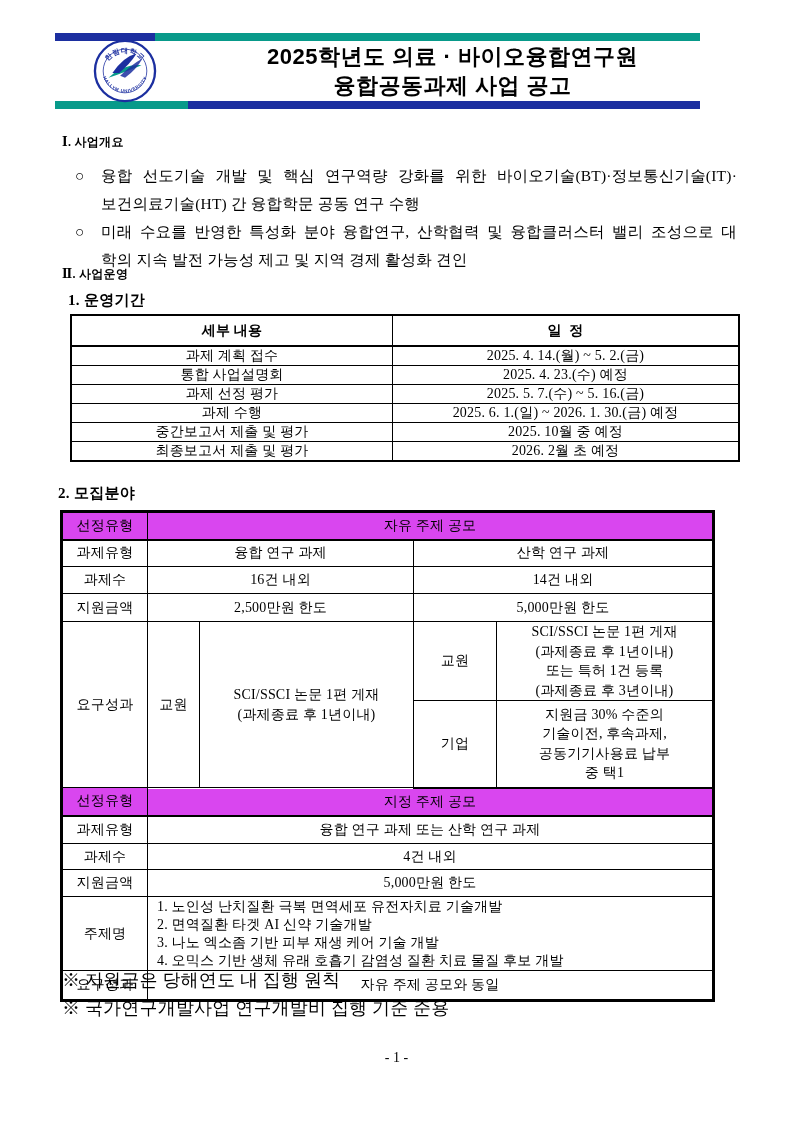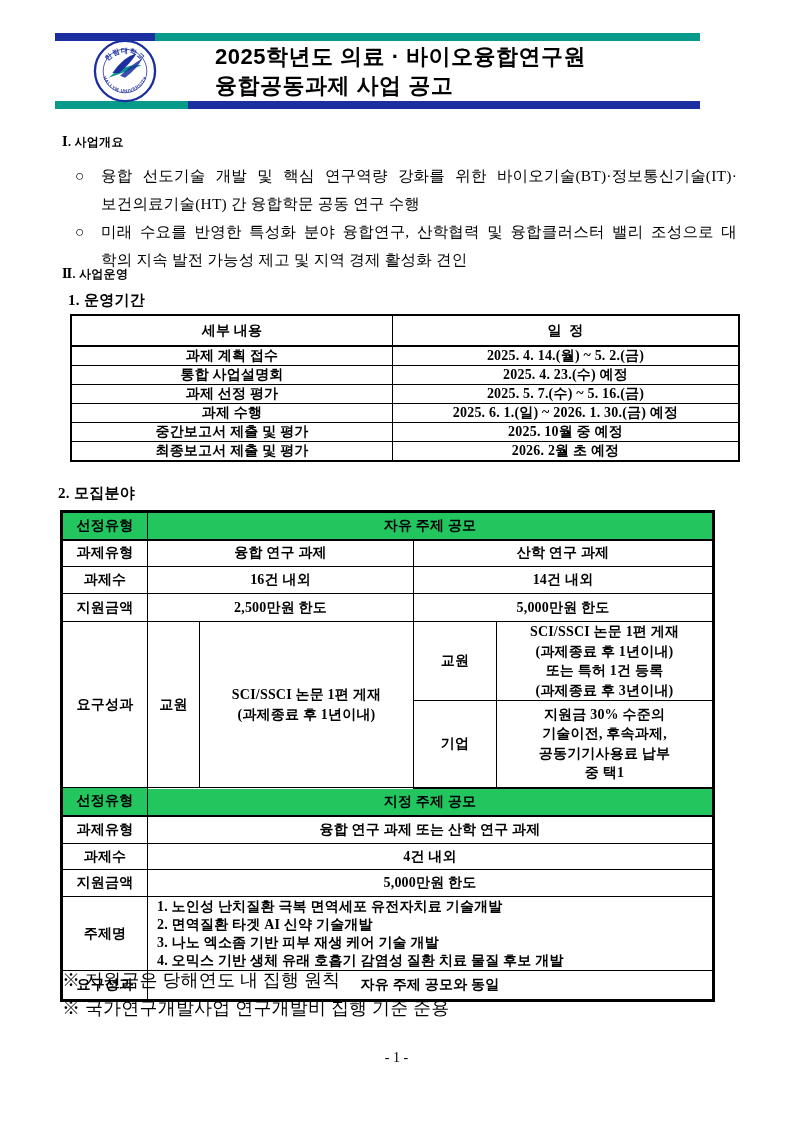--- a/index.html
+++ b/index.html
@@ -12,44 +12,44 @@
   .banner { position:absolute; left:55px; top:33px; width:645px; }
   .bar { display:flex; height:8px; }
   .bar-top .seg-a { width:100px; background:#1c2fa0; }
   .bar-top .seg-b { flex:1; background:#089a8a; }
   .bar-bottom .seg-a { width:133px; background:#089a8a; }
   .bar-bottom .seg-b { flex:1; background:#1c2fa0; }
   .banner-mid { height:60px; position:relative; }
   .logo { position:absolute; left:38px; top:-2px; width:64px; height:64px; }
   .title-block {
     position:absolute; left:160px; right:10px; top:0; height:60px;
-    display:flex; flex-direction:column; justify-content:center; text-align:left;
+    display:flex; flex-direction:column; justify-content:center; text-align:center;
     font-family:"Liberation Sans","DejaVu Sans",sans-serif;
     font-weight:800; font-size:22px; line-height:29px; letter-spacing:0.5px;
   }
   
   .h-sec { position:absolute; font-weight:700; font-size:12px; letter-spacing:0.3px; }
   .h-sub { position:absolute; font-weight:700; font-size:15px; letter-spacing:0.3px; }
   .bullets { position:absolute; left:75px; top:162px; width:662px; font-size:15.5px; }
   .bullet { display:flex; }
   .bullet .marker { width:26px; line-height:28px; }
   .bullet .btext { flex:1; line-height:28px; letter-spacing:0.2px; }
   .line-fill { text-align:justify; text-align-last:justify; }
   
   table { border-collapse:collapse; table-layout:fixed; }
   td { border:1px solid #000; text-align:center; vertical-align:middle;
-       font-size:14px; letter-spacing:0.2px; padding:0; overflow:hidden;font-weight:bold; }
+       font-size:14px; letter-spacing:0.2px; padding:0; overflow:hidden; }
   .tbl1 { position:absolute; left:70px; top:314px; width:665px; border:2px solid #000; }
   .tbl1 td.c1 { width:320px; } .tbl1 td.c2 { width:345px; }
   .tbl1 tr { height:19px; }
   .tbl1 tr.hdr { height:31px; }
   .tbl1 tr.hdr td { font-weight:700; border-bottom:2px solid #000; white-space:pre; }
   .tbl2 { position:absolute; left:60px; top:510px; width:652px; border:3px solid #000; }
   .tbl2 td { font-size:14px; }
-  .shade { background:#22c55e; }
+  .shade { background:#d946ef; }
   .bb2 td { border-bottom:2px solid #000; }
   .multi { line-height:19.5px; }
   .topics { text-align:left; padding-left:9px; line-height:18px; }
   
   .notes { position:absolute; left:62px; top:966px; font-size:18px; line-height:28px; letter-spacing:0.2px; }
   .pageno { position:absolute; left:0; right:0; top:1050px; text-align:center; font-size:14px; }
 </style>
 </head>
 <body>
 

